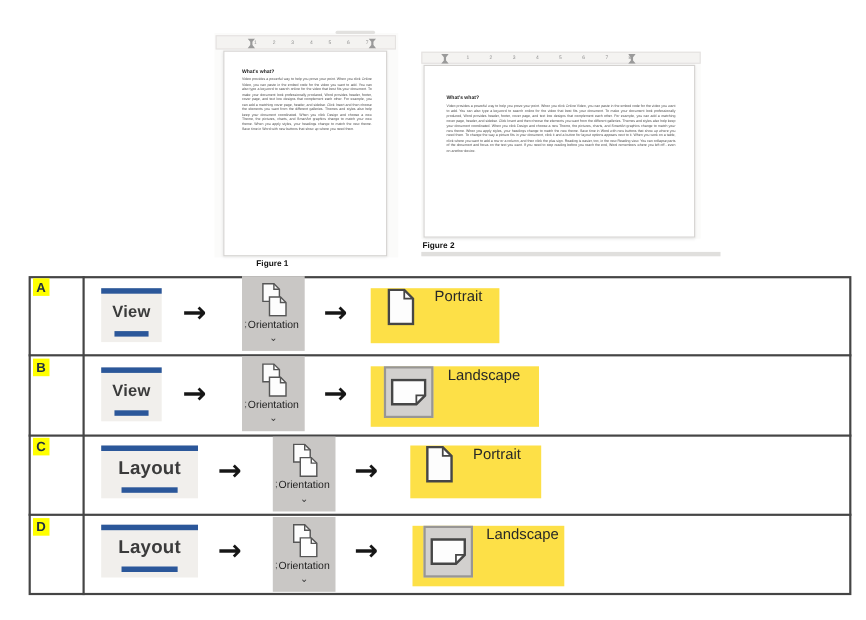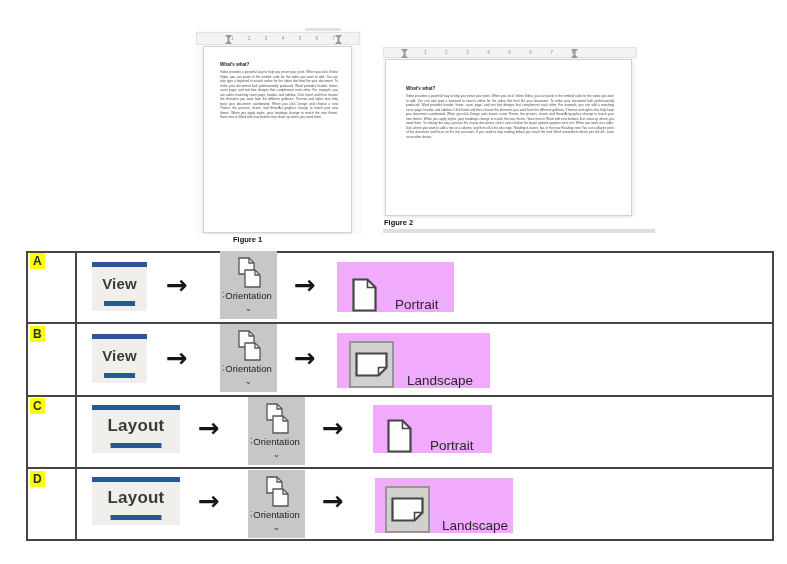--- a/index.html
+++ b/index.html
@@ -37,21 +37,21 @@
   .tab-label{font-size:17px;font-weight:bold;color:#3b3b3b;margin-bottom:7px;letter-spacing:0.2px;}
 
   .flow-arrow{font-size:26px;font-weight:bold;color:#161616;line-height:1;}
 
   .orient-btn{background:#c9c7c5;display:flex;flex-direction:column;align-items:center;
     justify-content:flex-start;padding-top:6px;box-sizing:border-box;}
   .orient-label{font-size:9.5px;color:#1f1f1f;margin-top:3px;line-height:1;}
   .orient-chevron{font-size:9px;color:#3a3a3a;line-height:1;margin-top:3px;}
   .orient-frag{position:absolute;left:2px;top:39px;font-size:9px;color:#555;line-height:1;}
 
-  .result-btn{background:#f0abfc;display:flex;align-items:flex-end;box-sizing:border-box;}
+  .result-btn{background:#fde047;display:flex;align-items:flex-start;box-sizing:border-box;}
   .result-label{font-size:13.5px;color:#282828;}
   .gallery-sel{background:#d2d0ce;border:2px solid #989694;box-sizing:border-box;
     display:flex;align-items:center;justify-content:center;}
 </style>
 </head>
 <body>
 
 <div class="abs fig-canvas" style="left:195px;top:30px;width:167px;height:204px;">
   <div class="abs smudge" style="left:110px;top:-2px;width:36px;height:3px;"></div>
   <div class="abs ruler" style="left:1px;top:2px;width:164px;height:13px;">

